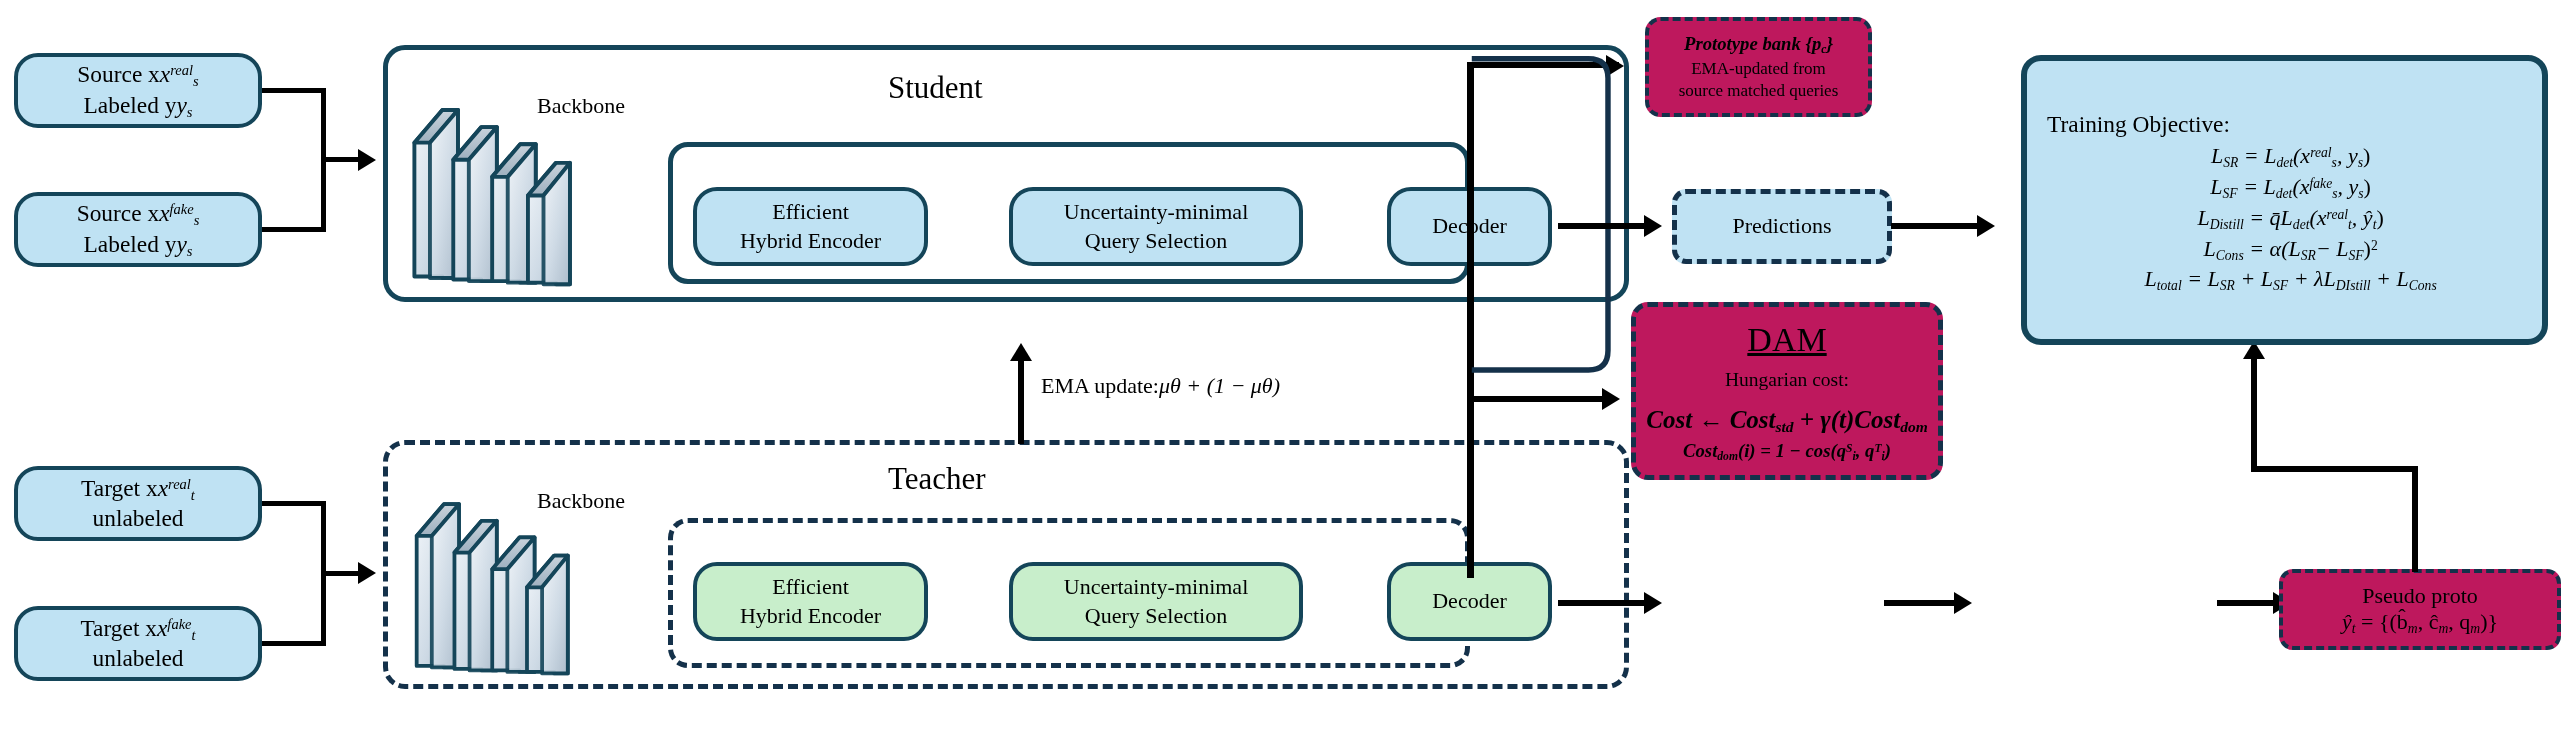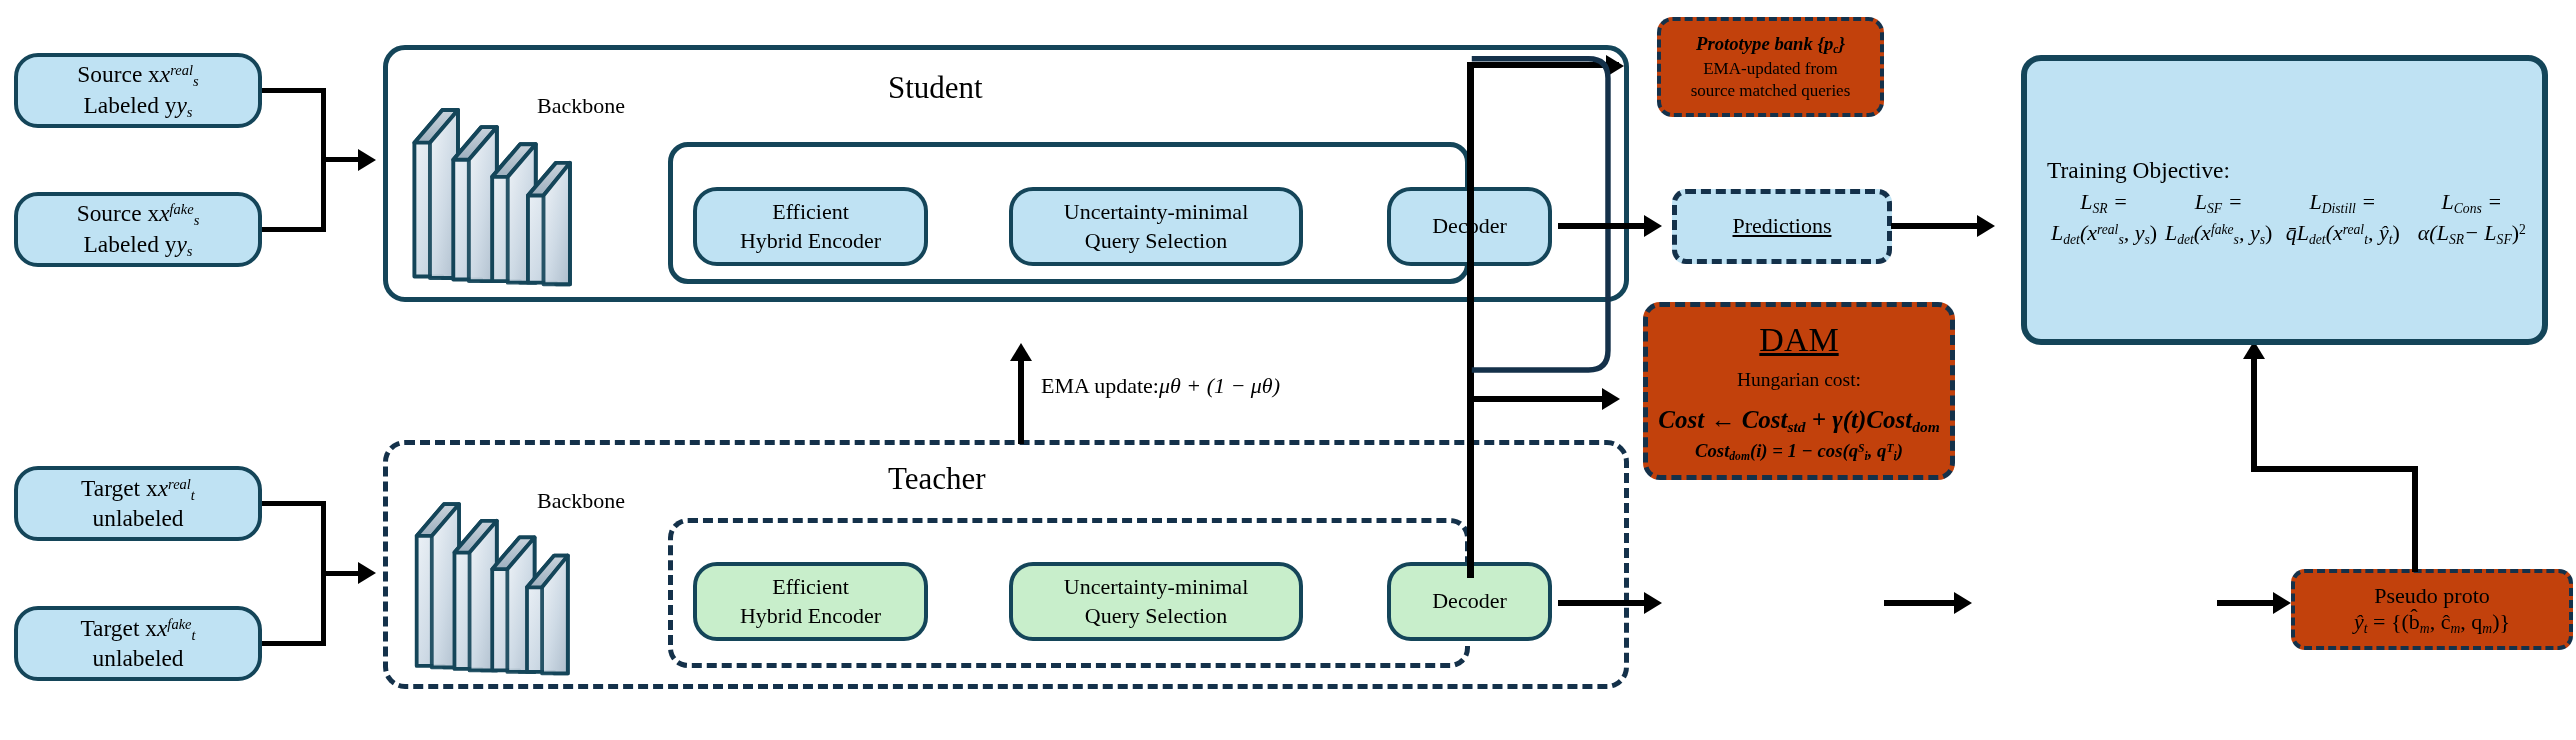--- a/index.html
+++ b/index.html
@@ -6,21 +6,21 @@
   body{font-family:"Liberation Serif","DejaVu Serif",serif;}
   #stage{position:relative;width:2576px;height:740px;background:#fff;overflow:hidden;}
 
   
   .box{position:absolute;box-sizing:border-box;display:flex;flex-direction:column;
        align-items:center;justify-content:center;text-align:center;color:#000;}
   .solid{border:4.7px solid #144559;border-radius:24px;}
   .dashed{border:4.7px dashed #14314a;border-radius:14px;}
   .blue{background:#bfe2f3;}
   .green{background:#c8eecb;}
-  .yellow{background:#c2410c;margin-left:12px;}
+  .yellow{background:#be185d;}
   .white{background:#ffffff;}
 
   .io{font-size:23.4px;line-height:1.25;}
   .inner{font-size:22px;line-height:1.3;}
   .ttl{font-size:31px;}
   .small{font-size:17px;line-height:1.35;}
 
   .ital{font-style:italic;}
   .bolditalic{font-style:italic;font-weight:bold;}
   sub{font-size:.62em;vertical-align:-.28em;font-style:italic;}
@@ -186,21 +186,21 @@
 
   <div class="ln" style="left:1467px;top:396px;width:148px;height:6.2px;"></div>
   <div class="ah ah-r" style="left:1602px;top:388px;"></div>
 
   <svg class="label" style="left:1464px;top:43px;width:179px;height:405px;" width="179" height="405" viewBox="0 0 230 520">
     <path d="M 10 20 L 160 20 Q 185 20 185 45 L 185 395 Q 185 420 160 420 L 10 420" fill="none" stroke="#14314a" stroke-width="7"></path>
   </svg>
 
   <div class="ln" style="left:1558px;top:223px;width:93px;height:6.2px;"></div>
   <div class="ah ah-r" style="left:1644px;top:215px;"></div>
-  <div class="box dashed blue inner" style="left:1672px;top:189px;width:220px;height:75px;border-width:5.5px;text-decoration:underline;">
+  <div class="box dashed blue inner" style="left:1672px;top:189px;width:220px;height:75px;border-width:5.5px;">
     <div>Predictions</div>
   </div>
   <div class="ln" style="left:1891px;top:223px;width:90px;height:6.2px;"></div>
   <div class="ah ah-r" style="left:1977px;top:215px;"></div>
 
   <div class="box dashed yellow small" style="left:1645px;top:17px;width:227px;height:100px;border-width:4.7px;border-radius:15.6px;padding:0 6.2px;">
     <div class="bolditalic" style="font-size:18.7px;">
       <span>Prototype bank {p</span><sub>c</sub><span>}</span>
     </div>
     <div>EMA-updated from</div>
@@ -234,30 +234,33 @@
   </div>
 
   <div class="ln" style="left:2412px;top:466px;width:6.2px;height:106px;"></div>
   <div class="ln" style="left:2251px;top:466px;width:167px;height:6.2px;"></div>
   <div class="ln" style="left:2251px;top:358px;width:6.2px;height:112px;"></div>
   <div class="ah ah-u" style="left:2243px;top:341px;"></div>
 
   <div class="box solid blue" style="left:2021px;top:55px;width:527px;height:290px;border-width:6.2px;border-radius:20px;align-items:flex-start;padding:14px 7.8px 7.8px 20px;">
     <div style="font-size:23.4px;margin-bottom:3.1px;">Training Objective:</div>
 
-    <div style="width:100%;display:flex;flex-direction:row;align-items:center;font-size:22px;line-height:1.32;justify-content:center;">
+    <div style="width:100%;display:flex;flex-direction:column;align-items:center;font-size:22px;line-height:1.32;justify-content:center;">
       <div>
         <span class="v">L</span><sub>SR</sub><span class="v"> = L</span><sub>det</sub><span class="v">(x</span><sup>real</sup><sub>s</sub><span class="v">, y</span><sub>s</sub><span>)</span>
       </div>
       <div>
         <span class="v">L</span><sub>SF</sub><span class="v"> = L</span><sub>det</sub><span class="v">(x</span><sup>fake</sup><sub>s</sub><span class="v">, y</span><sub>s</sub><span>)</span>
       </div>
       <div>
         <span class="v">L</span><sub>Distill</sub><span class="v"> = q̄L</span><sub>det</sub><span class="v">(x</span><sup>real</sup><sub>t</sub><span class="v">, ŷ</span><sub>t</sub><span>)</span>
       </div>
       <div>
         <span class="v">L</span><sub>Cons</sub><span class="v"> = α(L</span><sub>SR</sub><span class="v">− L</span><sub>SF</sub><span>)</span><sup style="font-style:normal">2</sup>
       </div>
+      <div>
+        <span class="v">L</span><sub>total</sub><span class="v"> = L</span><sub>SR</sub><span class="v"> + L</span><sub>SF</sub><span class="v"> + λL</span><sub>DIstill</sub><span class="v"> + L</span><sub>Cons</sub>
+      </div>
     </div>
   </div>
 
 </div>
 
 
 </body></html>

